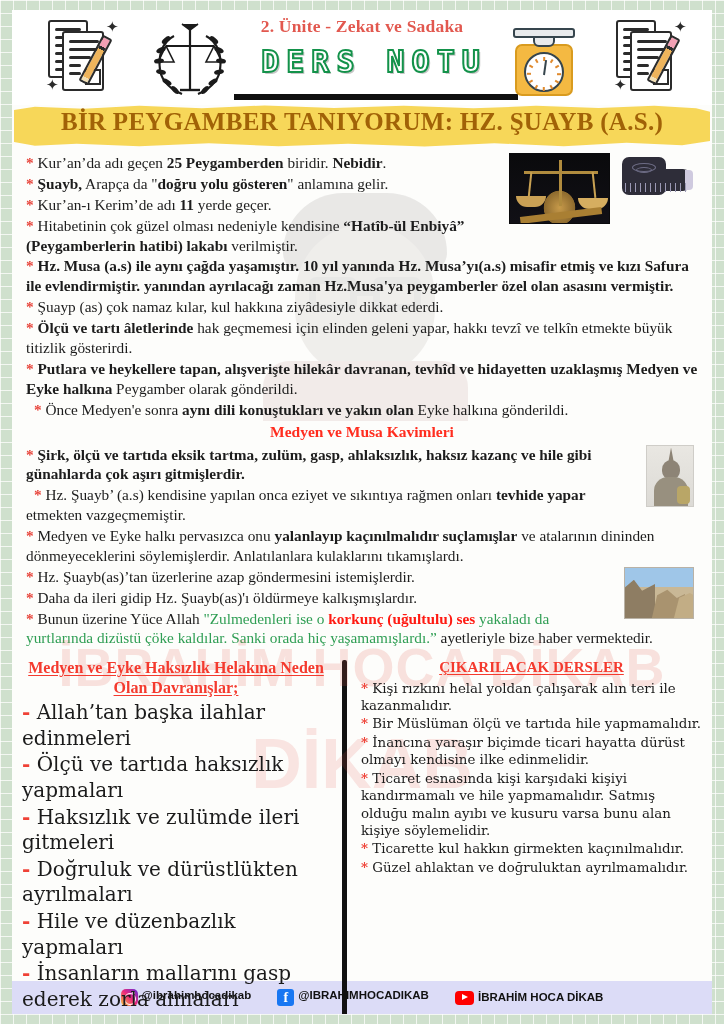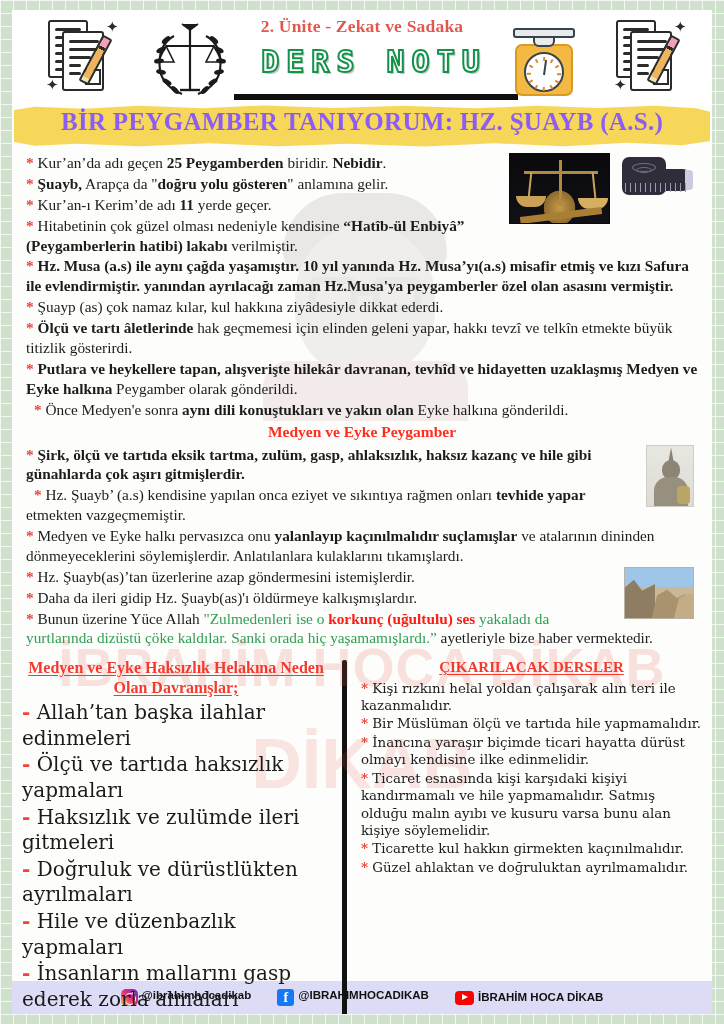--- a/index.html
+++ b/index.html
@@ -144,21 +144,21 @@
       38% 98%, 28% 91%, 18% 98%, 9% 92%, 3% 97%, 0% 88%
     );
   }
   .banner-text {
     position: absolute;
     left: 0; right: 0; top: 3px;
     text-align: center;
     font-family: "Liberation Serif", serif;
     font-weight: 700;
     font-size: 25px;
-    color: #8b5cf6;
+    color: #a16207;
     letter-spacing: .3px;
     white-space: nowrap;
   }
 
   
   #body {
     position: relative;
     padding: 6px 14px 0 14px;
     font-size: 15.3px;
     line-height: 1.30;
@@ -468,21 +468,21 @@
       <p class="ln"><span class="st">*</span> Kur’an’da adı geçen <span class="b">25 Peygamberden</span> biridir. <span class="b">Nebidir</span>.</p>
       <p class="ln"><span class="st">*</span> <span class="b">Şuayb,</span> Arapça da "<span class="b">doğru yolu gösteren</span>" anlamına gelir.</p>
       <p class="ln"><span class="st">*</span> Kur’an-ı Kerim’de adı <span class="b">11</span> yerde geçer.</p>
       <p class="ln"><span class="st">*</span> Hitabetinin çok güzel olması nedeniyle kendisine <span class="b">“Hatîb-ül Enbiyâ” (Peygamberlerin hatibi) lakabı</span> verilmiştir.</p>
       <p class="ln b"><span class="st">*</span> Hz. Musa (a.s) ile aynı çağda yaşamıştır. 10 yıl yanında Hz. Musa’yı(a.s) misafir etmiş ve kızı Safura ile evlendirmiştir. yanından ayrılacağı zaman Hz.Musa'ya peygamberler özel olan asasını vermiştir.</p>
       <p class="ln"><span class="st">*</span> Şuayp (as) çok namaz kılar, kul hakkına ziyâdesiyle dikkat ederdi.</p>
       <p class="ln"><span class="st">*</span> <span class="b">Ölçü ve tartı âletlerinde</span> hak geçmemesi için elinden geleni yapar, hakkı tevzî ve telkîn etmekte büyük titizlik gösterirdi.</p>
       <p class="ln"><span class="st">*</span> <span class="b">Putlara ve heykellere tapan, alışverişte hilekâr davranan, tevhîd ve hidayetten uzaklaşmış Medyen ve Eyke halkına</span> Peygamber olarak gönderildi.</p>
       <p class="ln ind"><span class="st">*</span> Önce Medyen'e sonra <span class="b">aynı dili konuştukları ve yakın olan</span> Eyke halkına gönderildi.</p>
 
-      <p class="center-red">Medyen ve Eyke Peygamber</p>
+      <p class="center-red">Medyen ve Musa Kavimleri</p>
 
       <div class="fimg img-statue">
         <div class="st-spire"></div>
           <div class="st-head"></div>
         <div class="st-body"></div>
           <div class="st-arm"></div>
       </div>
 
       <p class="ln b"><span class="st">*</span> Şirk, ölçü ve tartıda eksik tartma, zulüm, gasp, ahlaksızlık, haksız kazanç ve hile gibi günahlarda çok aşırı gitmişlerdir.</p>
       <p class="ln ind"><span class="st">*</span> Hz. Şuayb’ (a.s) kendisine yapılan onca eziyet ve sıkıntıya rağmen onları <span class="b">tevhide yapar</span> etmekten vazgeçmemiştir.</p>

